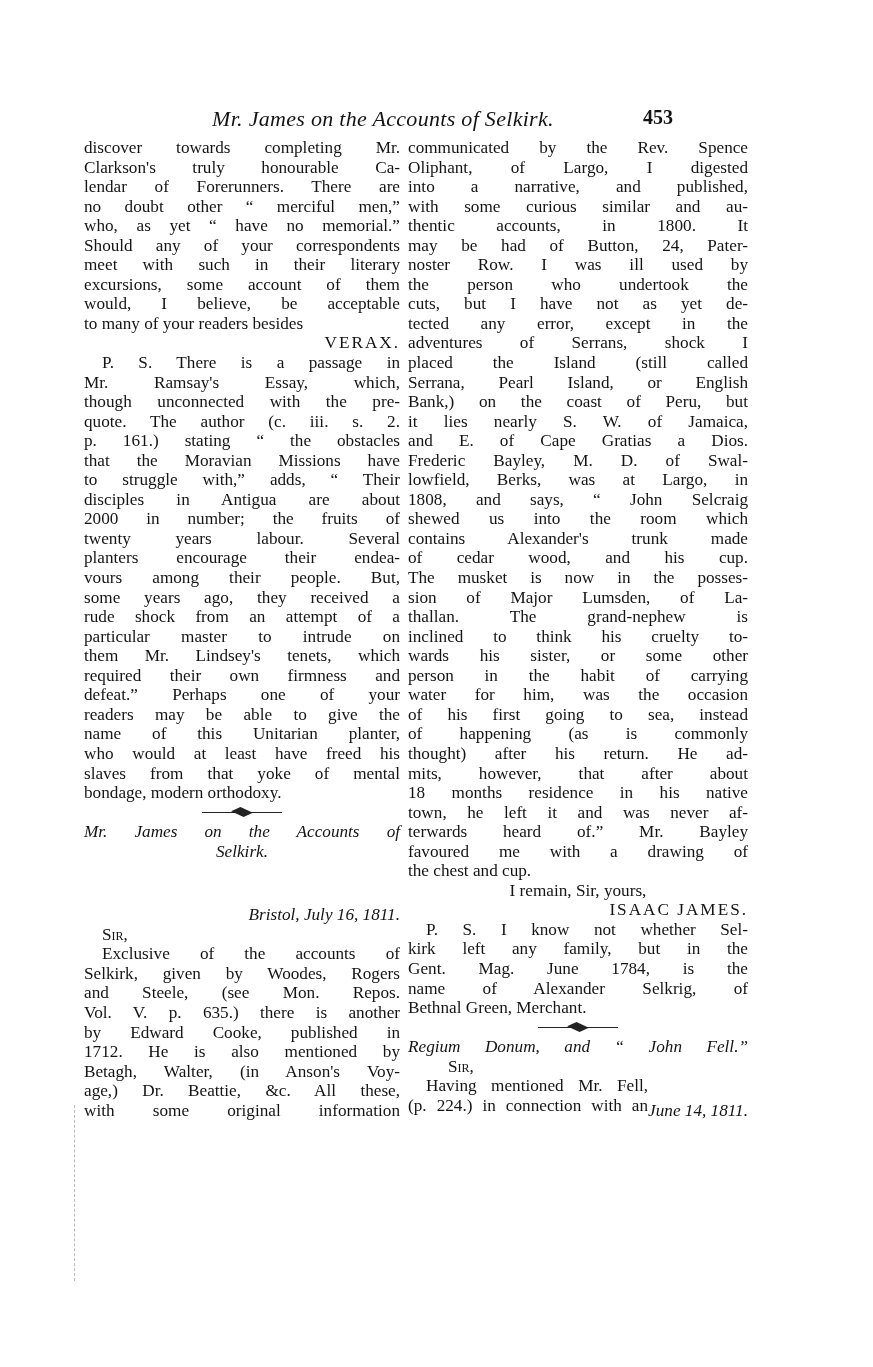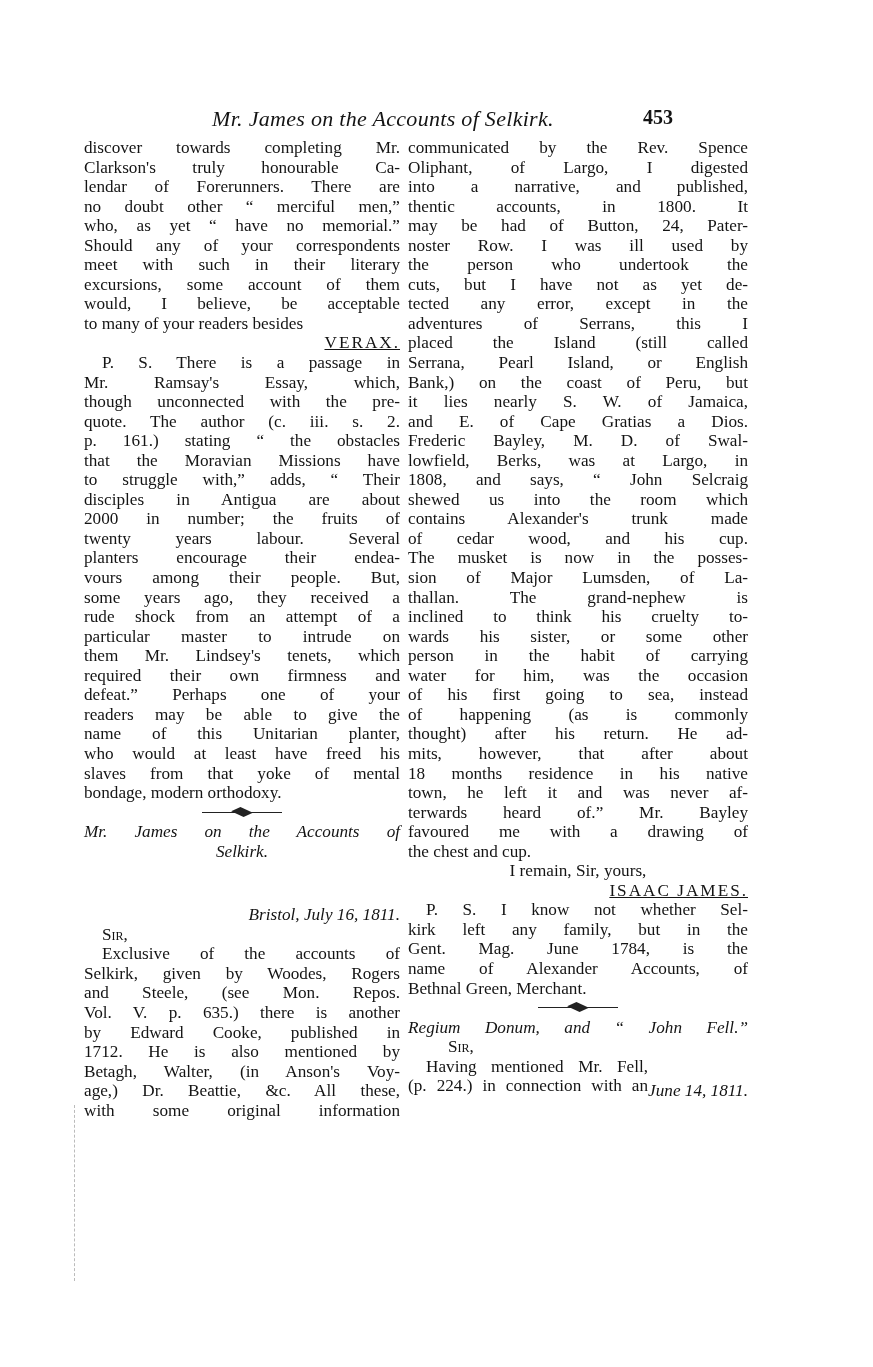--- a/index.html
+++ b/index.html
@@ -9,21 +9,21 @@
   .running-title { position: absolute; left: 12px; top: 0; font-style: italic; font-size: 22px; letter-spacing: 0.3px; }
   .page-number { position: absolute; left: 443px; top: 0; font-size: 20px; font-weight: bold; }
   .col { position: absolute; top: 138px; font-size: 17.2px; line-height: 19.55px; }
   .col-left { left: 84px; width: 316px; }
   .col-right { left: 408px; width: 340px; }
   .line { display: block; white-space: nowrap; text-align: justify; text-align-last: justify; height: 19.55px; overflow: visible; }
   .line.last { text-align-last: left; }
   .line.right { text-align: right; text-align-last: right; }
   .line.center { text-align: center; text-align-last: center; }
   .line.indent { padding-left: 18px; }
-  .sig { letter-spacing: 2px; text-decoration: underline; }
+  .sig { letter-spacing: 2px; }
   .it { font-style: italic; margin-top: 44px; }
   .rule { display: block; height: 19.55px; position: relative; }
   .rule::before { content: ""; position: absolute; left: 50%; top: 9px; width: 80px; margin-left: -40px; border-top: 1.3px solid #222; }
   .rule::after { content: ""; position: absolute; left: 50%; top: 6px; width: 8px; height: 6px; margin-left: -4px; background: #222; transform: scaleX(2.2) rotate(45deg); transform-origin: center; }
   .heading { font-style: italic; }
   .margin-line { position: absolute; left: 74px; top: 1105px; height: 176px; border-left: 1px dashed #bbb; }
   .sc { font-variant: small-caps; }
 </style>
 </head>
 <body>
@@ -81,27 +81,28 @@
   <span class="line">1712. He is also mentioned by</span>
   <span class="line">Betagh, Walter, (in Anson's Voy-</span>
   <span class="line">age,) Dr. Beattie, &amp;c. All these,</span>
   <span class="line">with some original information</span>
 </div>
 
 <div class="col col-right">
   <span class="line">communicated by the Rev. Spence</span>
   <span class="line">Oliphant, of Largo, I digested</span>
   <span class="line">into a narrative, and published,</span>
+  <span class="line">with some curious similar and au-</span>
   <span class="line">thentic accounts, in 1800. It</span>
   <span class="line">may be had of Button, 24, Pater-</span>
   <span class="line">noster Row. I was ill used by</span>
   <span class="line">the person who undertook the</span>
   <span class="line">cuts, but I have not as yet de-</span>
   <span class="line">tected any error, except in the</span>
-  <span class="line">adventures of Serrans, this I</span>
+  <span class="line">adventures of Serrans, shock I</span>
   <span class="line">placed the Island (still called</span>
   <span class="line">Serrana, Pearl Island, or English</span>
   <span class="line">Bank,) on the coast of Peru, but</span>
   <span class="line">it lies nearly S. W. of Jamaica,</span>
   <span class="line">and E. of Cape Gratias a Dios.</span>
   <span class="line">Frederic Bayley, M. D. of Swal-</span>
   <span class="line">lowfield, Berks, was at Largo, in</span>
   <span class="line">1808, and says, “ John Selcraig</span>
   <span class="line">shewed us into the room which</span>
   <span class="line">contains Alexander's trunk made</span>
@@ -120,21 +121,21 @@
   <span class="line">18 months residence in his native</span>
   <span class="line">town, he left it and was never af-</span>
   <span class="line">terwards heard of.” Mr. Bayley</span>
   <span class="line">favoured me with a drawing of</span>
   <span class="line last">the chest and cup.</span>
   <span class="line center">I remain, Sir, yours,</span>
   <span class="line right sig">ISAAC JAMES.</span>
   <span class="line indent">P. S. I know not whether Sel-</span>
   <span class="line">kirk left any family, but in the</span>
   <span class="line">Gent. Mag. June 1784, is the</span>
-  <span class="line">name of Alexander Accounts, of</span>
+  <span class="line">name of Alexander Selkrig, of</span>
   <span class="line last">Bethnal Green, Merchant.</span>
   <span class="rule"></span>
   <span class="line heading">Regium Donum, and “ John Fell.”</span>
   <span class="line" style="text-align:left;text-align-last:left;">
     <span class="sc" style="margin-left:40px;">Sir,</span>
     <span class="it" style="float:right;">June 14, 1811.</span>
   </span>
   <span class="line indent">Having mentioned Mr. Fell,</span>
   <span class="line">(p. 224.) in connection with an</span>
 </div>

